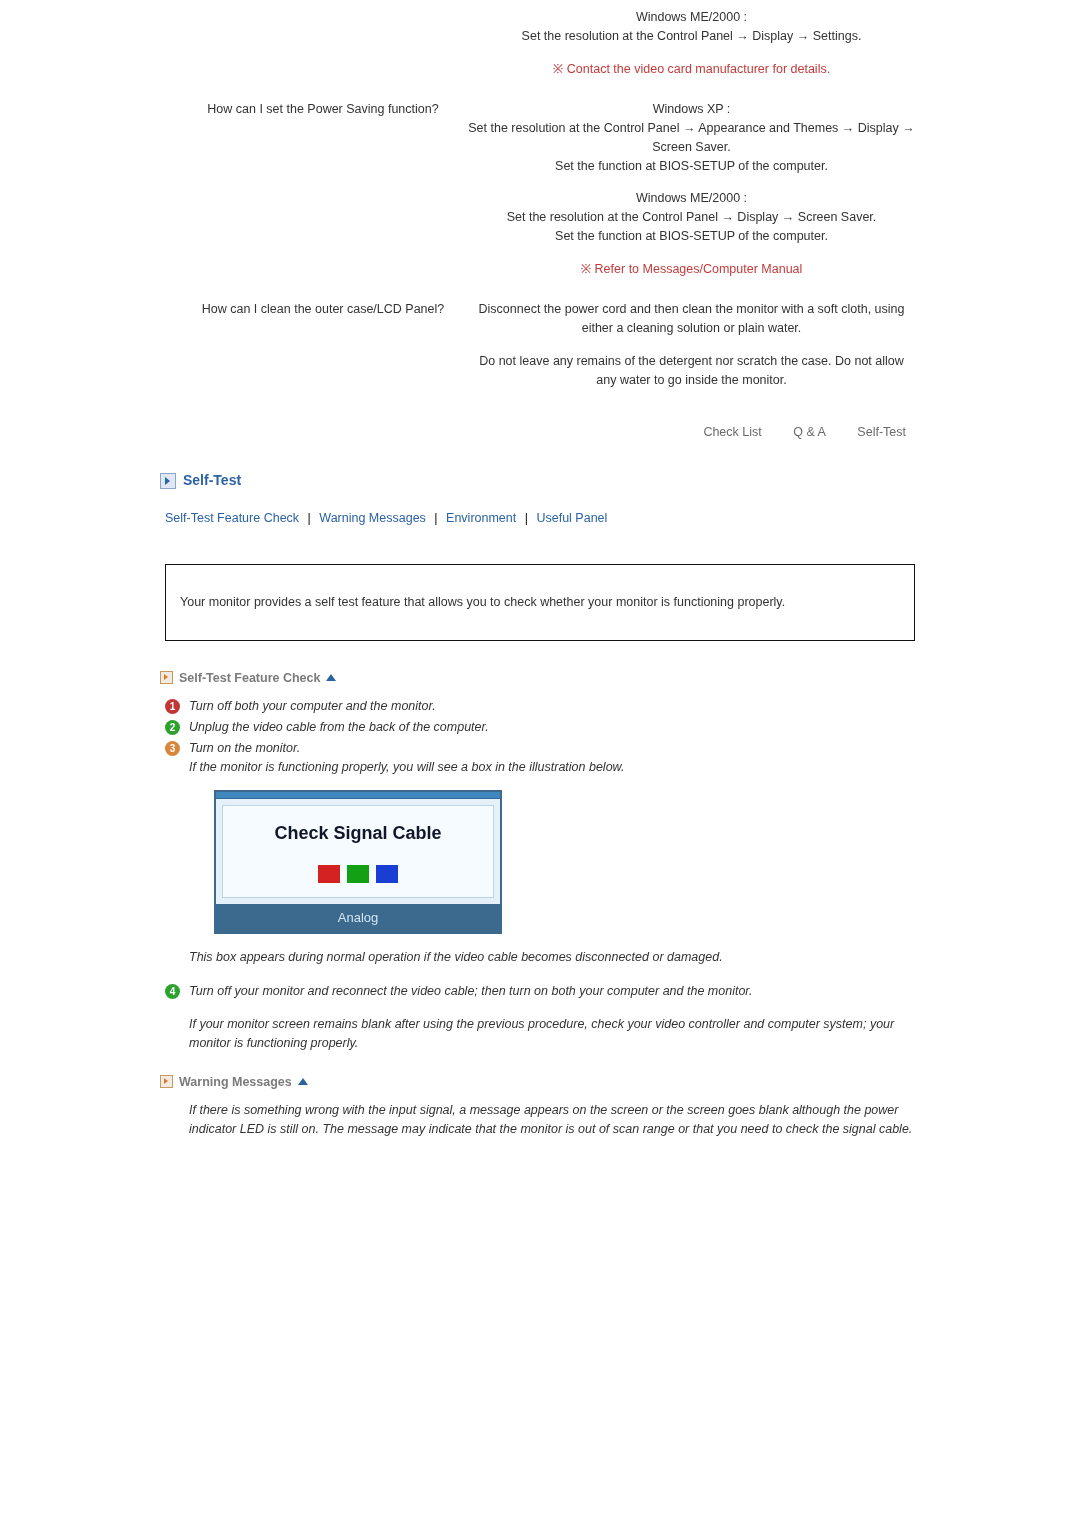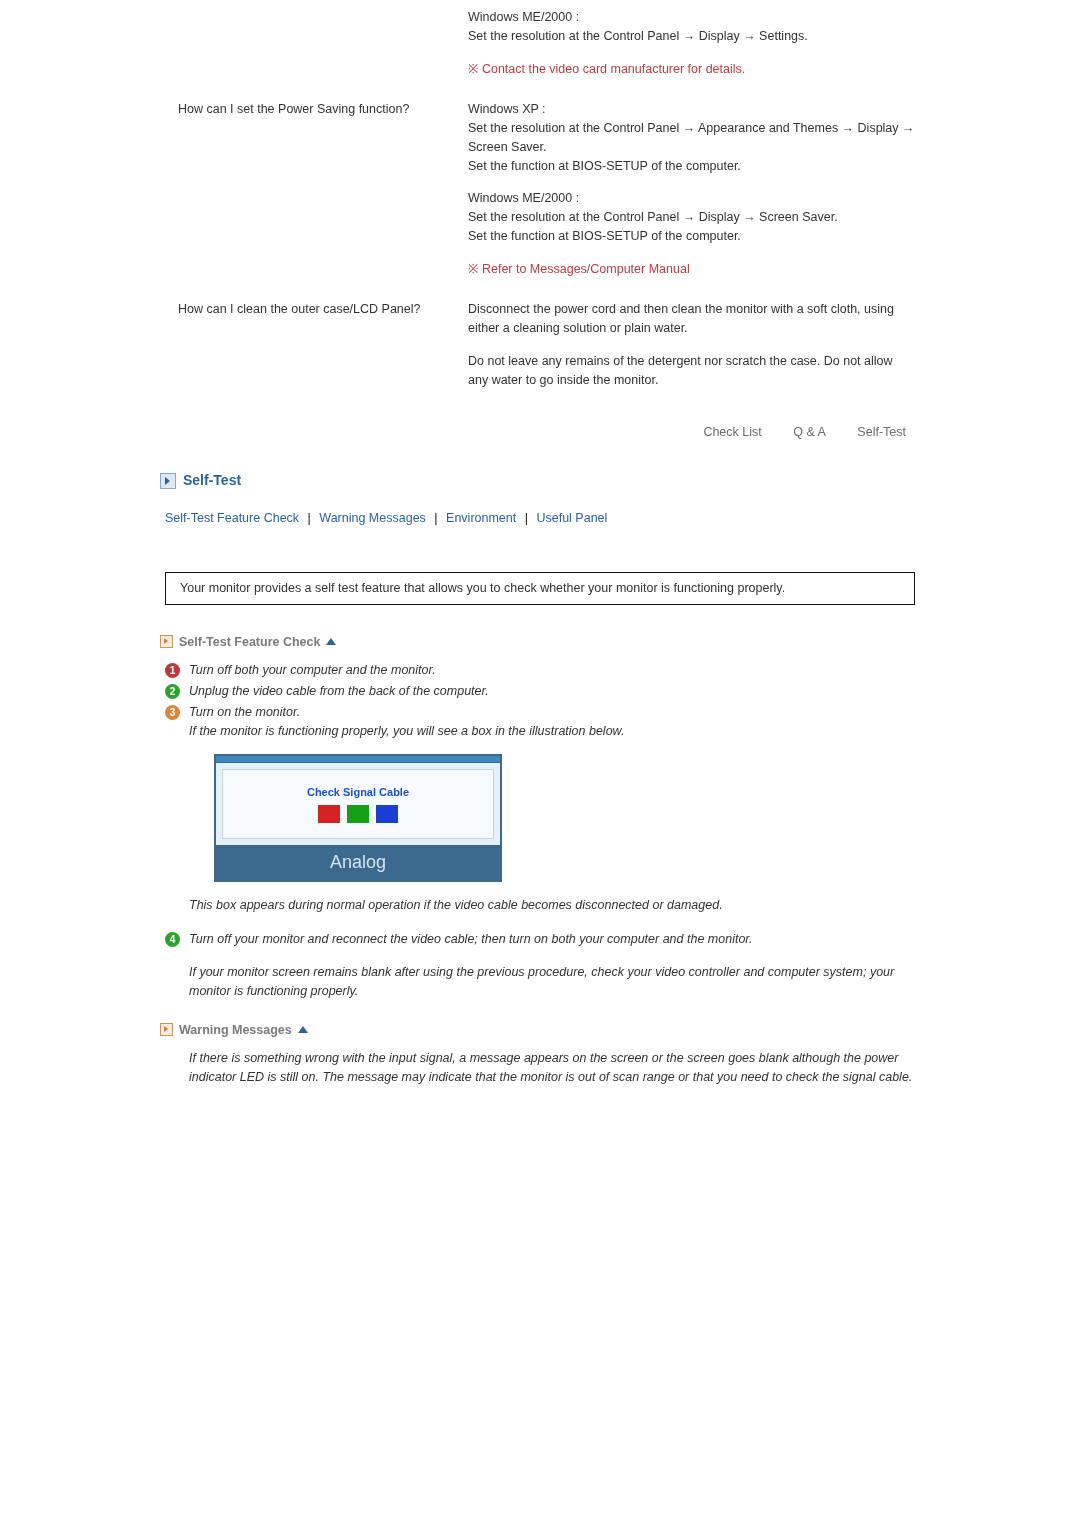--- a/index.html
+++ b/index.html
@@ -11,20 +11,21 @@
     line-height: 1.5;
   }
   .page {
     width: 760px;
     margin: 0 auto;
     padding: 0 0 40px 0;
   }
   .qa-row {
     display: flex;
     padding: 8px 0 0 0;
+    text-align: center;
   }
   .qa-q {
     flex: 0 0 290px;
     padding-left: 18px;
   }
   .qa-a {
     flex: 1;
     padding-right: 5px;
   }
   .qa-a p {
@@ -86,22 +87,22 @@
     color: #2b62a3;
     text-decoration: none;
     cursor: pointer;
   }
   .jump-links .sep {
     color: #111;
     margin: 0 5px;
   }
   .intro-box {
     border: 1px solid #111;
-    padding: 6px 14px;
-    margin: 16px 5px 28px 5px;
+    padding: 28px 14px;
+    margin: 8px 5px 28px 5px;
   }
   .sub-h {
     display: flex;
     align-items: center;
     margin: 6px 0 10px 0;
     font-weight: bold;
     color: #7b7b7b;
   }
   .sub-h .h-icon-sm {
     width: 11px;
@@ -167,41 +168,41 @@
     border-bottom: 1px solid #2f6a99;
   }
   .diag-mid {
     background: #f5fbff;
     padding: 14px 0 14px 0;
     text-align: center;
     margin: 6px;
     border: 1px solid #bcd6e6;
   }
   .diag-mid .msg {
-    color: #1d4ed8;
+    color: #0f172a;
     font-weight: bold;
-    font-size: 11px;
-    margin-bottom: 4px;
+    font-size: 18px;
+    margin-bottom: 17px;
   }
   .diag-sq {
     display: inline-block;
     width: 22px;
     height: 18px;
     margin: 0 2px;
     vertical-align: middle;
   }
   .sq-r { background: #d42222; }
   .sq-g { background: #14a014; }
   .sq-b { background: #1a3ed4; }
   .diag-bot {
     background: #3b6a8e;
     color: #d2e4f0;
     text-align: center;
     padding: 4px 0;
-    font-size: 18px;
+    font-size: 13px;
   }
 </style>
 </head>
 <body>
 
 <div class="page">
 
   <div class="qa-row">
     <div class="qa-q"></div>
     <div class="qa-a">

